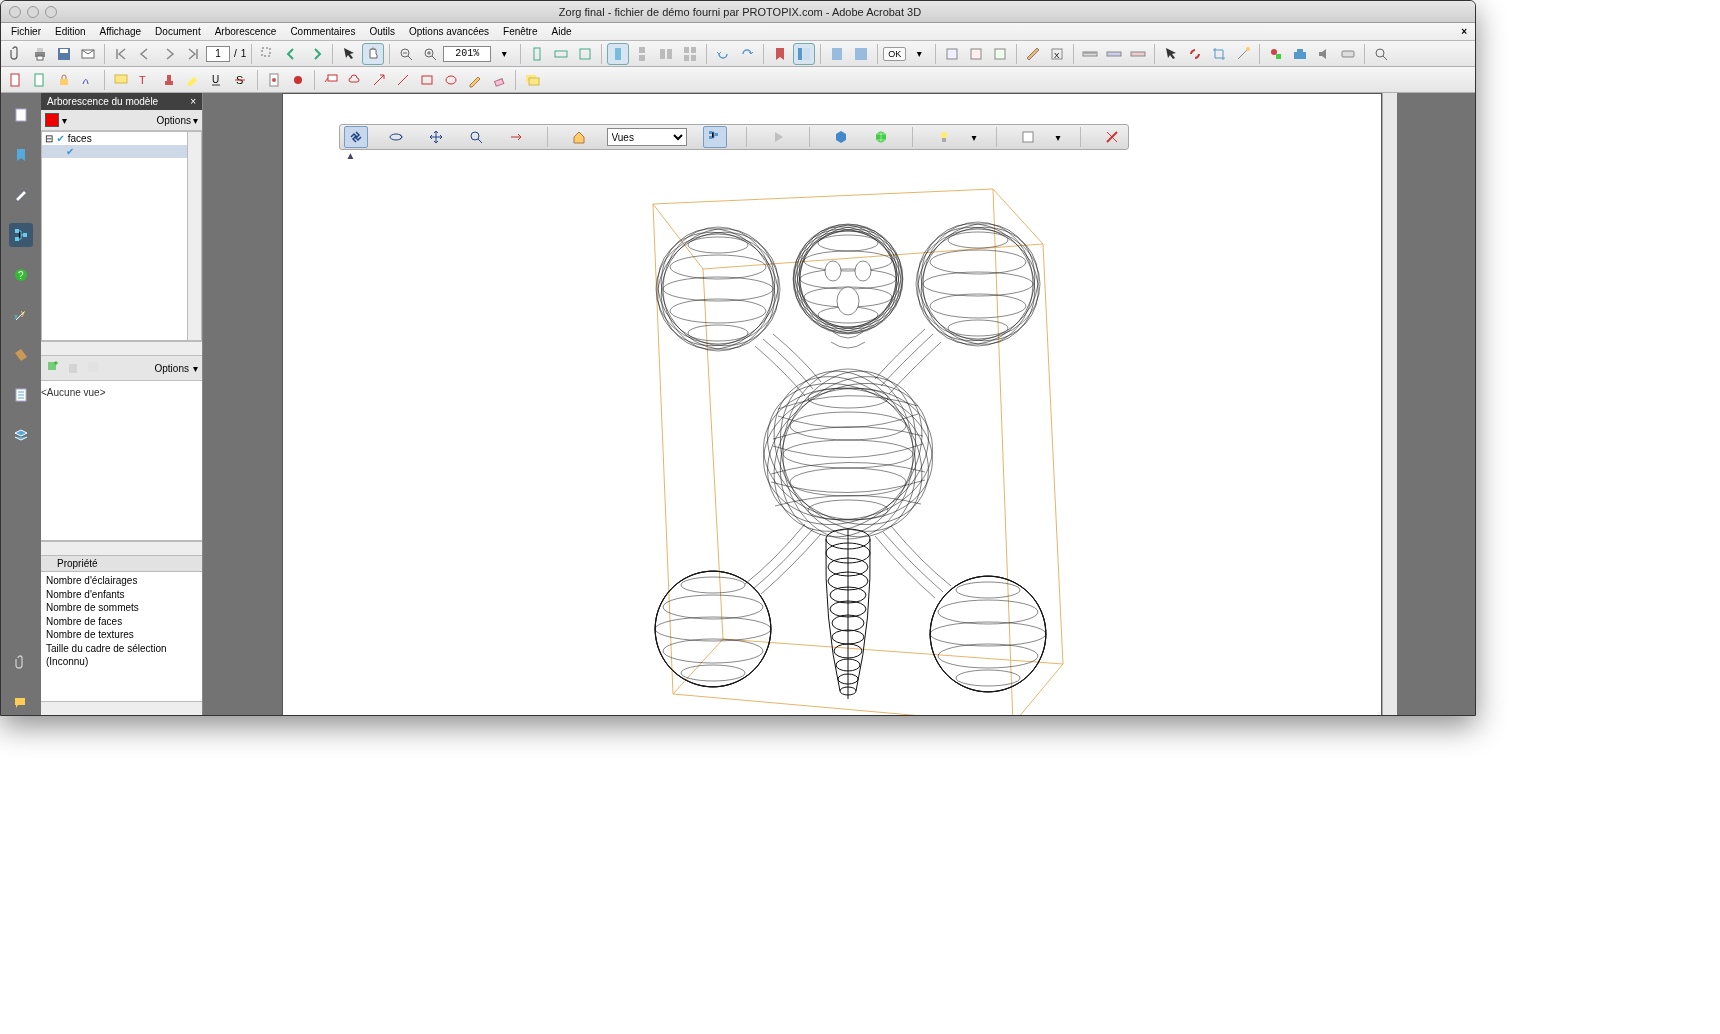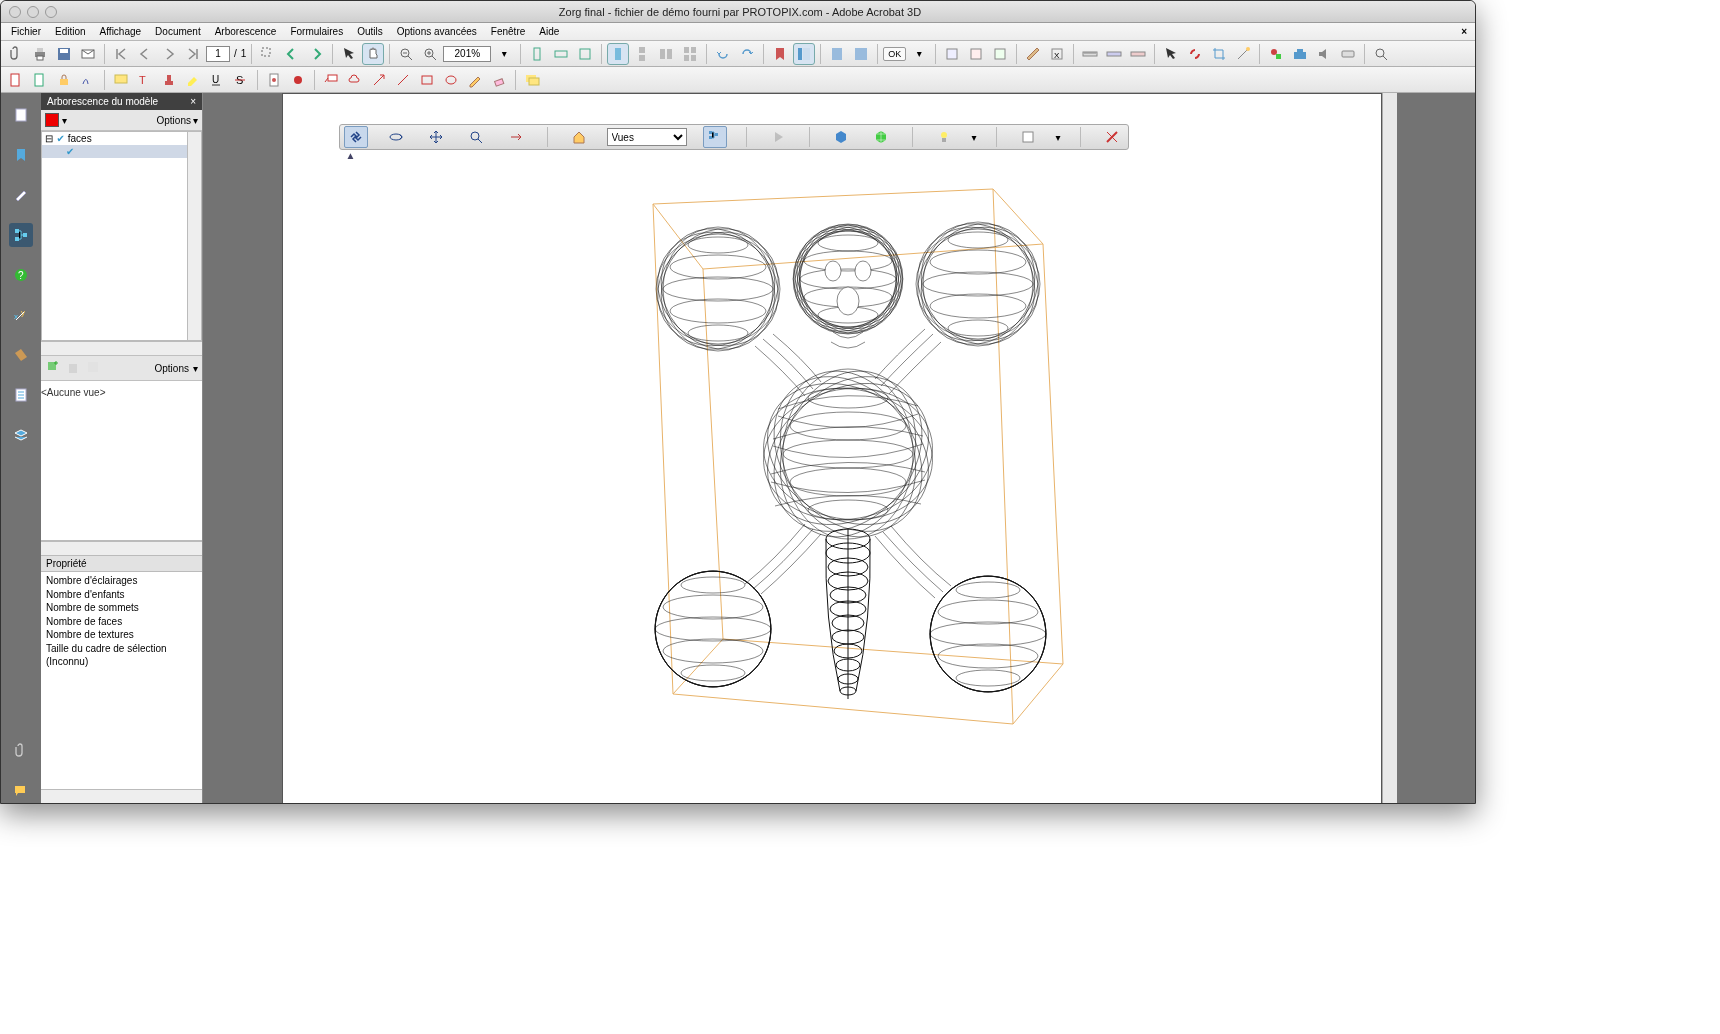--- a/index.html
+++ b/index.html
@@ -1,34 +1,34 @@
 <!DOCTYPE html>
 <html><head>
 <meta charset="utf-8">
 <style>
 * { margin: 0; padding: 0; box-sizing: border-box; font-family: "Lucida Grande", Arial, sans-serif; }
 body { background: #fff; width: 1720px; height: 1034px; overflow: hidden; }
 
-.window-frame { width: 1476px; height: 804px; position: absolute; top: 0; left: 0; border: 1px solid #333; border-radius: 6px 6px 0 0; background: #fff; box-shadow: 0 10px 30px rgba(0,0,0,.45); }
+.window-frame { width: 1476px; height: 716px; position: absolute; top: 0; left: 0; border: 1px solid #333; border-radius: 6px 6px 0 0; background: #fff; box-shadow: 0 10px 30px rgba(0,0,0,.45); }
 
 .titlebar { height: 22px; background: linear-gradient(#e8e8e8,#cfcfcf); border-bottom: 1px solid #9a9a9a; display: flex; align-items: center; font-size: 11px; color: #222; border-radius: 6px 6px 0 0; }
 .traffic { display: flex; gap: 6px; padding: 0 8px; }
 .tl { width: 12px; height: 12px; border-radius: 50%; background: #d9d9d9; border: 1px solid #999; }
 .title-text { flex: 1; text-align: center; padding-right: 60px; }
 
 .menubar { height: 18px; background: linear-gradient(#f7f7f7,#ececec); border-bottom: 1px solid #b8b8b8; display: flex; align-items: center; font-size: 10px; padding: 0 4px; gap: 2px; }
 .menubar .mi { padding: 1px 6px; cursor: default; }
 .menubar .close-x { margin-left: auto; padding: 0 4px; font-weight: bold; }
 
 .toolbar { height: 26px; background: linear-gradient(#f6f6f6,#e5e5e5); border-bottom: 1px solid #b0b0b0; display: flex; align-items: center; padding: 0 4px; gap: 2px; font-size: 10px; }
 .tb-btn { width: 22px; height: 22px; border: 1px solid transparent; border-radius: 3px; display: flex; align-items: center; justify-content: center; cursor: default; }
 .tb-sep { width: 1px; height: 20px; background: #bbb; margin: 0 3px; }
 .tb-btn.active { background: #d7e4f2; border-color: #7aa; }
 .page-box { width: 24px; height: 16px; border: 1px solid #888; background: #fff; text-align: center; font-size: 10px; }
-.zoom-box { width: 48px; height: 16px; border: 1px solid #888; background: #fff; text-align: center; font-size: 10px; }
+.zoom-box { width: 48px; height: 16px; border: 1px solid #888; background: #fff; text-align: center; font-size: 10px; font-family: Liberation Mono, monospace; }
 .ok-btn { font-size: 9px; border: 1px solid #999; padding: 1px 4px; border-radius: 2px; background: #fafafa; }
 
 .toolbar2 { height: 26px; background: linear-gradient(#f6f6f6,#e5e5e5); border-bottom: 1px solid #b0b0b0; display: flex; align-items: center; padding: 0 4px; gap: 2px; }
 
 .workspace { position: absolute; top: 92px; bottom: 0; left: 0; right: 0; display: flex; background: #737373; }
 
 .nav-rail { width: 40px; background: #737373; display: flex; flex-direction: column; align-items: center; padding-top: 10px; gap: 16px; }
 .rail-btn { width: 24px; height: 24px; display: flex; align-items: center; justify-content: center; cursor: default; }
 .rail-btn.sel { background: #3b5870; border-radius: 3px; }
 
@@ -37,21 +37,21 @@
 .sp-title .x { cursor: default; }
 .sp-bar { background: #e6e6e6; border-bottom: 1px solid #c0c0c0; padding: 3px 4px; display: flex; align-items: center; justify-content: space-between; font-size: 10px; }
 .sp-bar .sw { width: 14px; height: 14px; background: #e00; border: 1px solid #555; }
 .tree-area { flex: 0 0 210px; background: #fff; border: 1px solid #bbb; margin: 0; overflow: auto; font-size: 10px; position: relative; }
 .tree-row { display: flex; align-items: center; gap: 3px; padding: 1px 3px; }
 .tree-row.sel { background: #cfd8e6; }
 .scroll-h { height: 14px; background: #eee; border-top: 1px solid #bbb; }
 .views-bar { background: #e6e6e6; border-top: 1px solid #c0c0c0; border-bottom: 1px solid #c0c0c0; padding: 3px 4px; display: flex; align-items: center; gap: 4px; font-size: 10px; }
 .views-area { flex: 0 0 160px; background: #fff; border-bottom: 1px solid #bbb; font-size: 10px; padding-top: 6px; color: #333; }
 .props-area { flex: 1; background: #fff; font-size: 10px; }
-.props-hdr { background: #e2e2e2; border-top: 1px solid #bbb; border-bottom: 1px solid #bbb; padding: 2px 5px; }
+.props-hdr { background: #e2e2e2; border-top: 1px solid #bbb; border-bottom: 1px solid #bbb; padding: 2px 16px; }
 .props-list { padding: 2px 5px; line-height: 1.35; }
 
 .doc-area { flex: 1; background: #737373; display: flex; justify-content: center; overflow: auto; padding: 0; position: relative; }
 .page { width: 1100px; background: #fff; margin-top: 0; position: relative; border: 1px solid #555; height: 760px; }
 .doc-scroll-v { width: 15px; background: #e8e8e8; border-left: 1px solid #aaa; }
 
 .viewer-tb { position: absolute; top: 30px; left: 56px; height: 26px; background: linear-gradient(#f0f0f0,#dadada); border: 1px solid #a8a8a8; border-radius: 3px; display: flex; align-items: center; padding: 0 4px; gap: 16px; font-size: 10px; }
 .vt-btn { width: 24px; height: 22px; border: 1px solid transparent; border-radius: 2px; display: flex; align-items: center; justify-content: center; cursor: default; }
 .vt-btn.sel { background: #c8d8ec; border-color: #7a9cc0; }
 .vt-sep { width: 1px; height: 20px; background: #bbb; margin: 0 3px; }
@@ -77,21 +77,21 @@
     </div>
     <div class="title-text">Zorg final - fichier de démo fourni par PROTOPIX.com - Adobe Acrobat 3D</div>
   </div>
 
   <div class="menubar">
     <span class="mi">Fichier</span>
     <span class="mi">Edition</span>
     <span class="mi">Affichage</span>
     <span class="mi">Document</span>
     <span class="mi">Arborescence</span>
-    <span class="mi">Formulaires</span>
+    <span class="mi">Commentaires</span>
     <span class="mi">Outils</span>
     <span class="mi">Options avancées</span>
     <span class="mi">Fenêtre</span>
     <span class="mi">Aide</span>
     <span class="close-x">×</span>
   </div>
 
   <div class="toolbar">
     <div class="tb-btn">
         <svg class="ico" viewBox="0 0 16 16">

